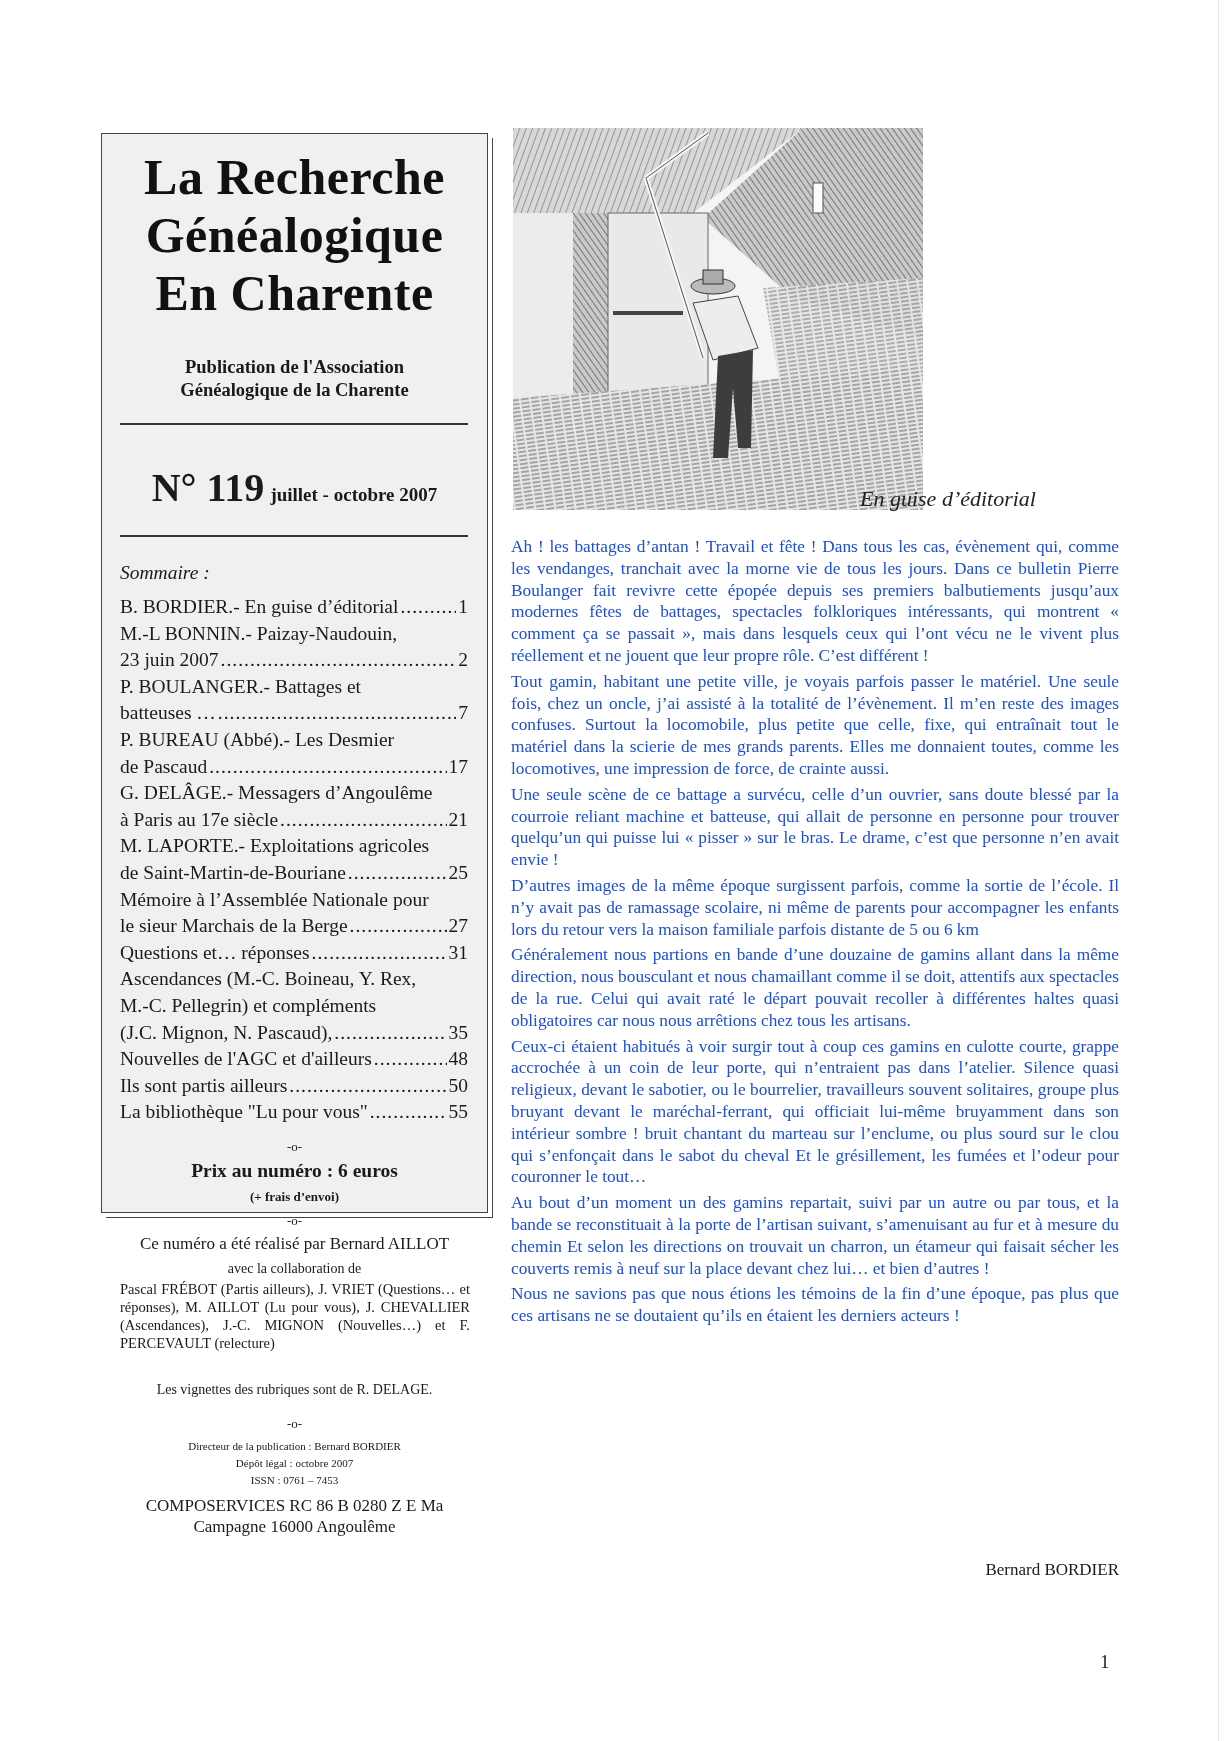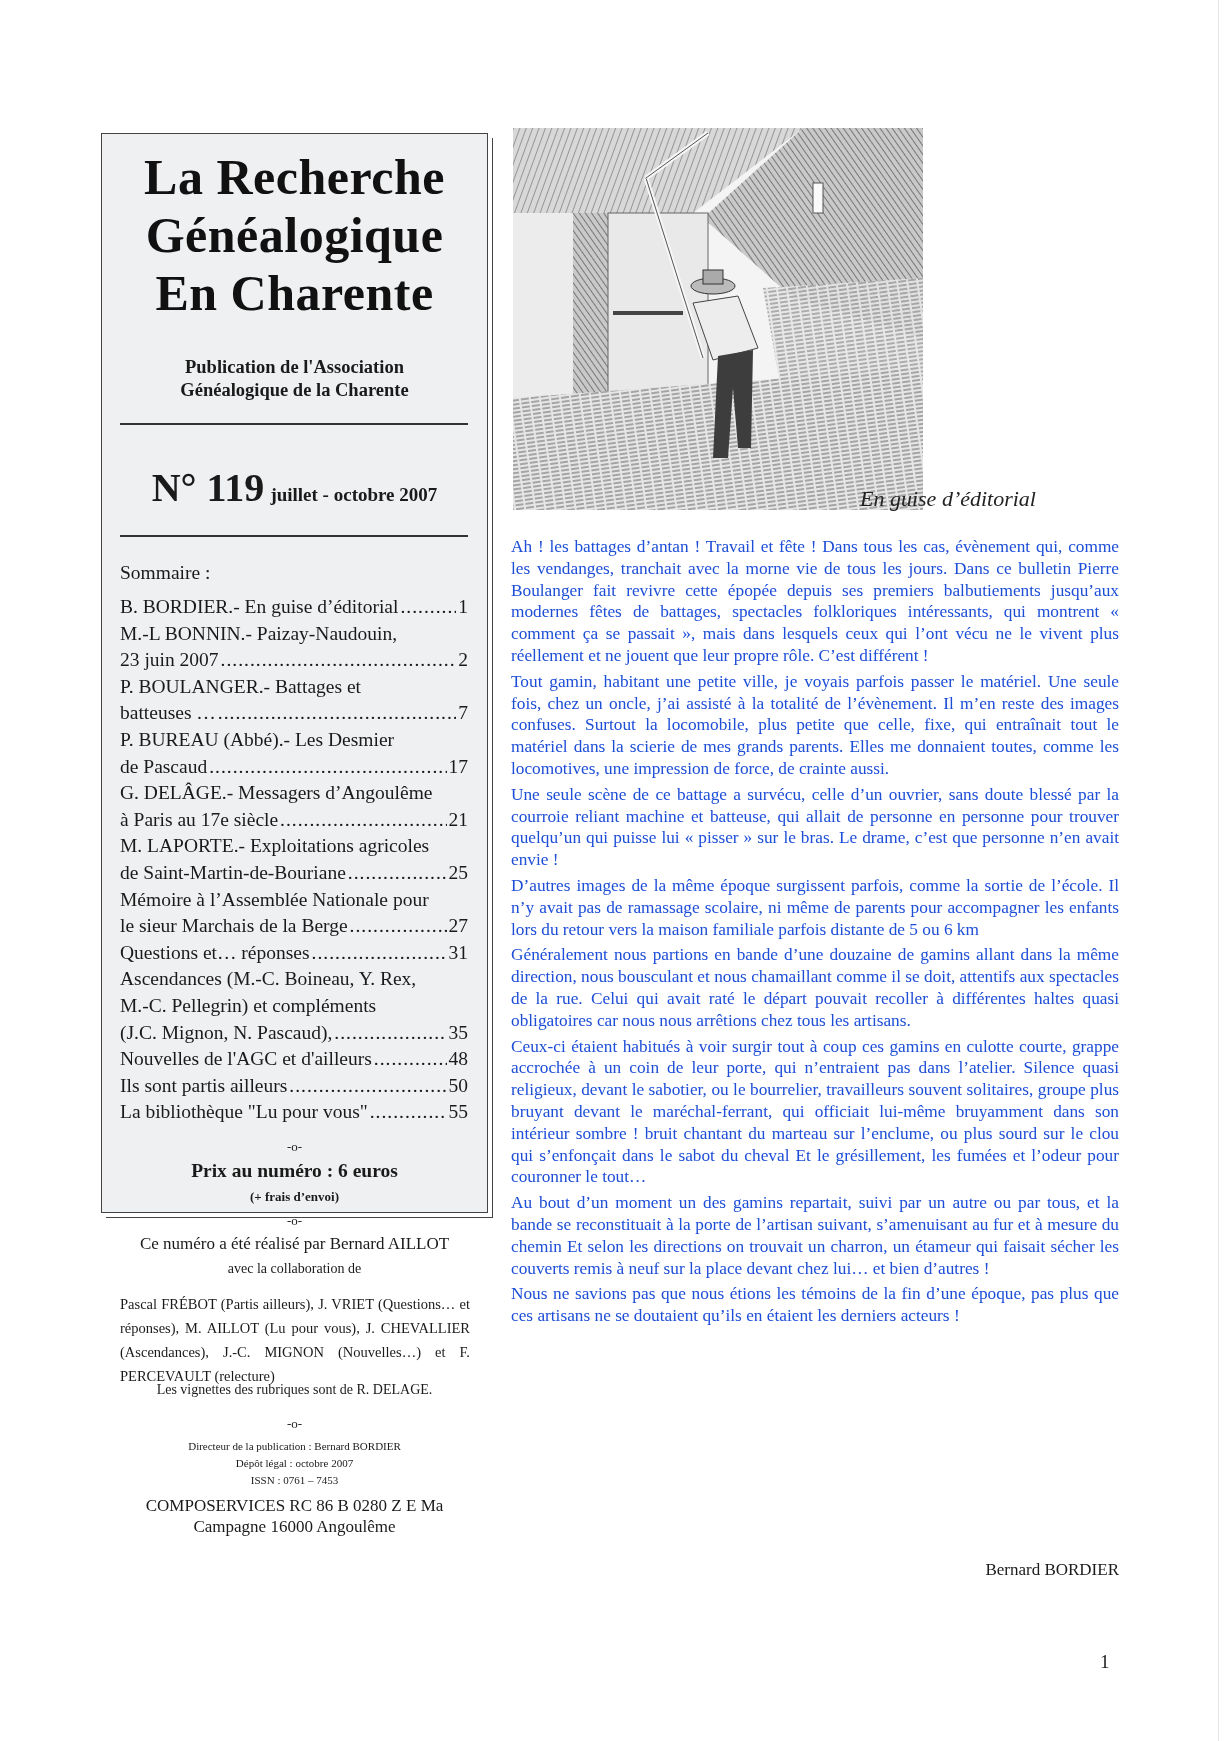--- a/index.html
+++ b/index.html
@@ -27,35 +27,35 @@
     .pub-line {
       position: absolute; left: 0; top: 222px; width: 100%; text-align: center;
       font-weight: bold; font-size: 18.5px; line-height: 23px;
     }
     .rule { position: absolute; left: 18px; width: 348px; height: 1.5px; background: #333; }
     .issue {
       position: absolute; left: 0; top: 330px; width: 100%; text-align: center; white-space: nowrap;
     }
     .issue .num { font-weight: bold; font-size: 40px; }
     .issue .dates { font-weight: bold; font-size: 19px; margin-left: 6px; }
-    .sommaire-label { position: absolute; left: 18px; top: 428px; font-size: 19.5px; }
+    .sommaire-label { position: absolute; left: 18px; top: 428px; font-style: italic; font-size: 19.5px; }
     .toc { position: absolute; left: 18px; top: 460px; width: 348px; }
     .toc-entry { font-size: 19.5px; line-height: 26.6px; }
     .toc-line { display: flex; white-space: nowrap; }
     .toc-line .t { flex: 0 0 auto; }
     .toc-line .dots { flex: 1 1 auto; overflow: hidden; margin: 0 2px; }
     .toc-line .dots::before { content: "................................................................................................"; letter-spacing: 1px; }
     .toc-line .p { flex: 0 0 auto; }
     .sep { text-align: center; font-size: 13px; }
     .center-block { position: absolute; left: 0; width: 100%; text-align: center; }
     .price { font-weight: bold; font-size: 19.5px; }
     .shipping { font-weight: bold; font-size: 13px; }
     .realise { font-size: 17px; }
     .collab-intro { font-size: 14px; }
-    .collab-text { position: absolute; left: 18px; width: 350px; font-size: 14.5px; line-height: 24px; text-align: justify; margin-top: 12px; }
+    .collab-text { position: absolute; left: 18px; width: 350px; font-size: 14.5px; line-height: 18px; text-align: justify; }
     .vignettes { font-size: 14px; }
     .director { font-size: 11px; line-height: 17px; }
     .compo { font-size: 17px; line-height: 21px; }
 
     
     .illustration {
       position: absolute; left: 513px; top: 128px; width: 410px; height: 382px;
       background: #ddd;
     }
     .illustration svg { width: 100%; height: 100%; display: block; }

